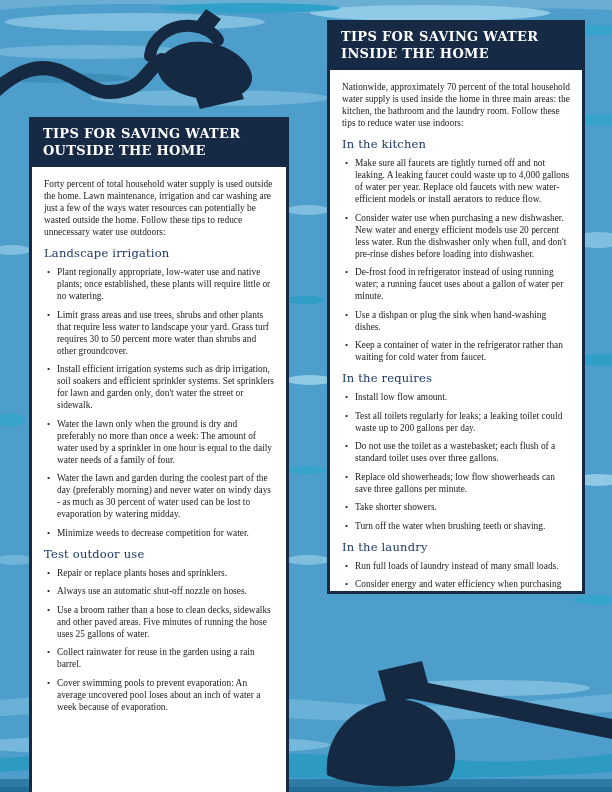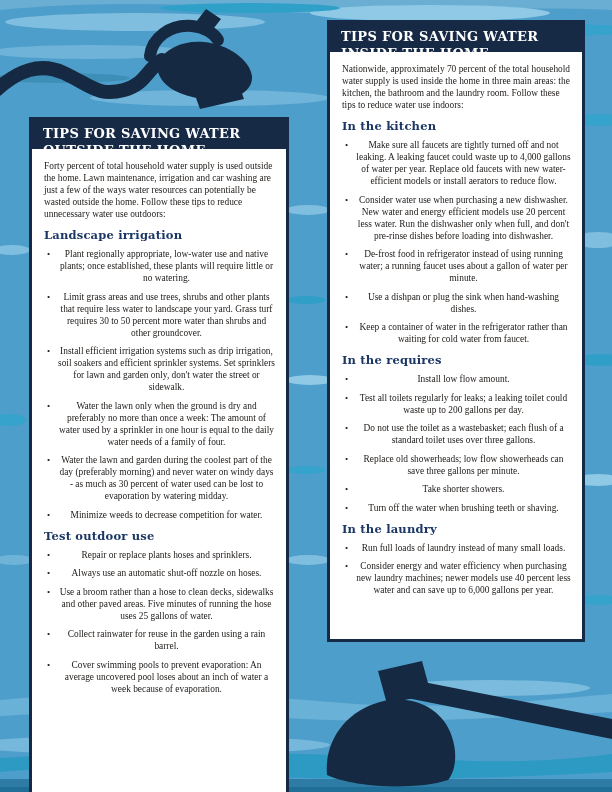--- a/index.html
+++ b/index.html
@@ -21,21 +21,21 @@
   .texture { top: 0; left: 0; }
   .deco-sprayer { top: 0; left: 0; }
   .deco-shower { top: 633px; left: 322px; }
 
   .panel { position: absolute; }
   .panel-left  { left: 29px;  top: 117px; width: 260px; }
   .panel-right { left: 327px; top: 20px;  width: 258px; }
 
   .panel-header {
     box-sizing: border-box;
-    height: 32px;
+    height: 50px;
     background: #172A45;
     color: #FFFFFF;
     font-family: "DejaVu Serif", serif;
     font-weight: bold;
     font-size: 13px;
     line-height: 16.5px;
     letter-spacing: 0.3px;
     padding: 9px 10px 0 14px;
   }
   .panel-body {
@@ -43,47 +43,47 @@
     background: #FFFFFF;
     border: 3px solid #172A45;
     border-top: none;
     padding: 11px 10px 8px 12px;
     overflow: hidden;
     color: #1E1A17;
     font-size: 9.4px;
     line-height: 12px;
   }
   .panel-left  .panel-body { height: 732px; }
-  .panel-right .panel-body { height: 590px; }
+  .panel-right .panel-body { height: 524px; }
 
   .intro { margin: 0 0 9px 0; }
 
   .sec-heading {
     font-family: "DejaVu Serif", serif;
-    font-weight: bold;
+    font-weight: normal;
     color: #1C3765;
     font-size: 11.5px;
     line-height: 13px;
     letter-spacing: 0.2px;
     margin: 9px 0 6px 0;
   }
 
   ul.bullets { margin: 0; padding: 0; list-style: none; }
   ul.bullets li {
     display: flex;
     margin: 0 0 6.5px 0;
   }
   ul.bullets .dot {
     flex: 0 0 10px;
     width: 10px;
     padding-left: 3px;
     font-size: 9px;
     color: #1E1A17;
   }
-  ul.bullets .txt { flex: 1 1 auto; text-align: center; }
+  ul.bullets .txt { flex: 1 1 auto; }
 </style>
 </head>
 <body>
 
 <div class="page">
 
   <svg class="texture" width="612" height="792" viewBox="0 0 612 792">
     <rect width="612" height="792" fill="#4E9ECB"></rect>
     <path d="M0,10 C80,2 180,2 260,10 C360,20 470,4 612,10 L612,0 L0,0 Z" fill="#6AAED3"></path>
     <ellipse cx="135" cy="22" rx="130" ry="9" fill="#7FBEDE"></ellipse>

